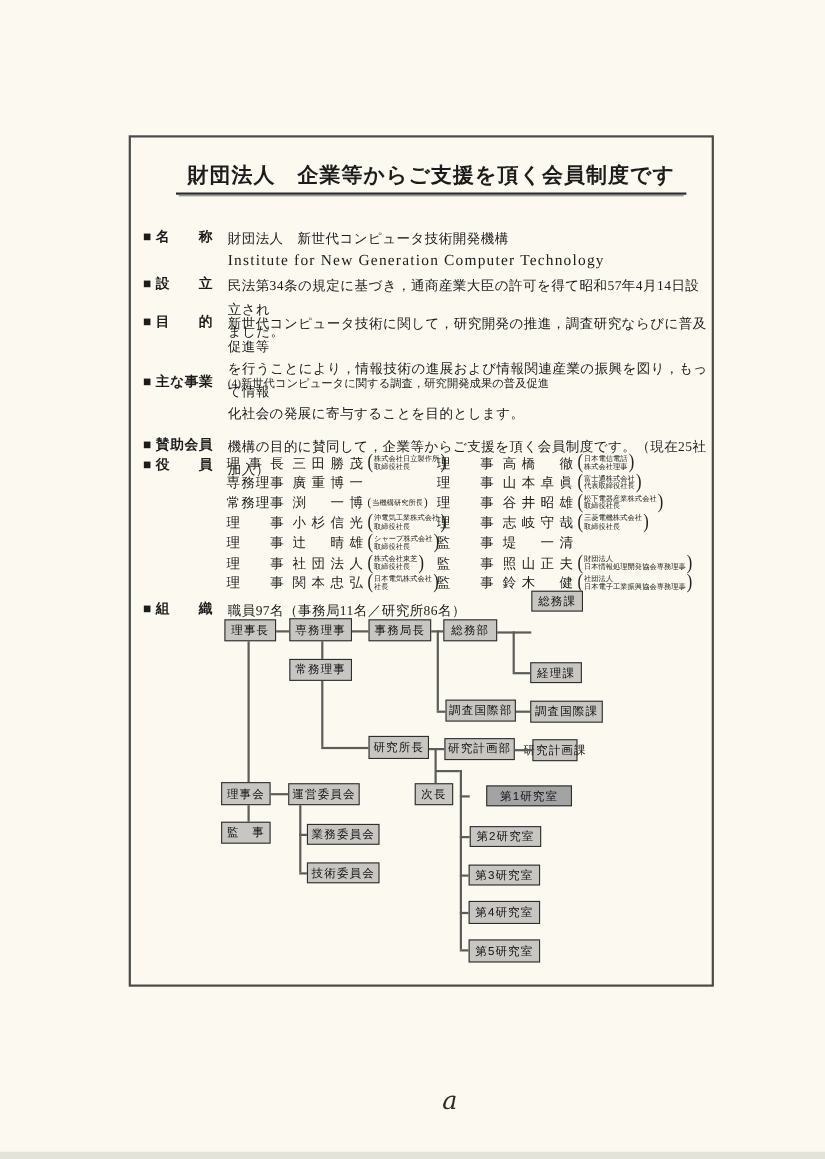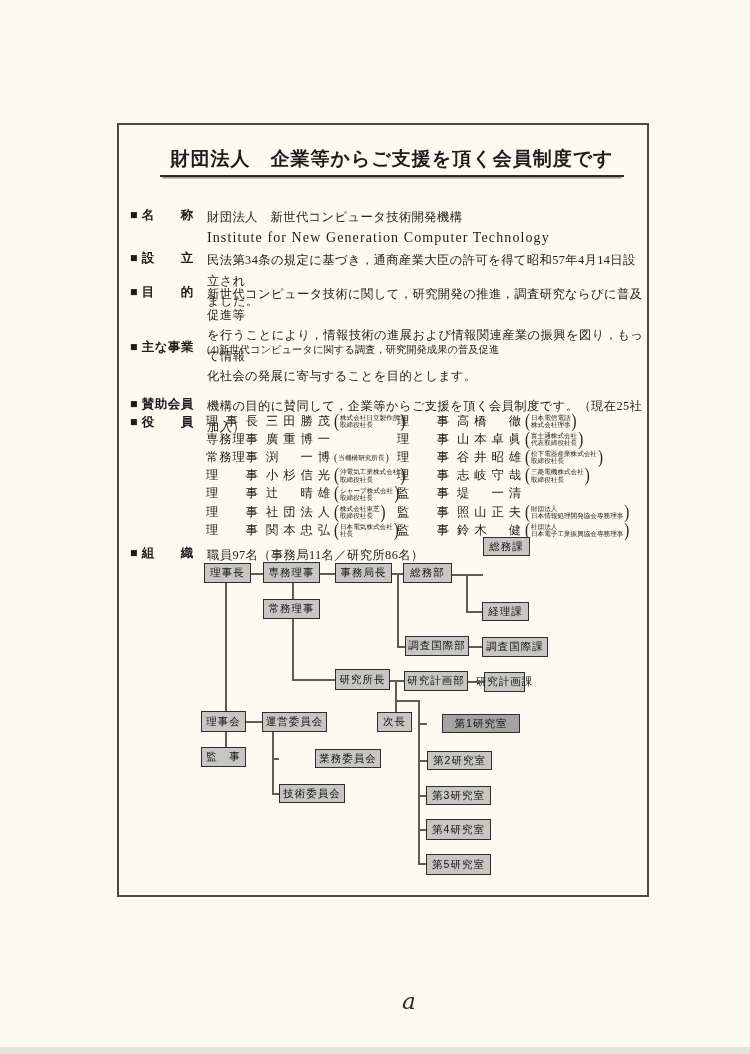--- a/index.html
+++ b/index.html
@@ -223,21 +223,21 @@
     <div class="org-box" style="left: 405px; top: 636px; width: 64px; height: 20px; background: rgb(199, 198, 194); border-color: rgb(46, 46, 46);">調査国際部</div>
     <div class="org-box" style="left: 482px; top: 637px; width: 66px; height: 20px; background: rgb(199, 198, 194); border-color: rgb(46, 46, 46);">調査国際課</div>
     <div class="org-box" style="left: 335px; top: 669px; width: 55px; height: 21px; background: rgb(199, 198, 194); border-color: rgb(46, 46, 46);">研究所長</div>
     <div class="org-box" style="left: 404px; top: 671px; width: 64px; height: 20px; background: rgb(199, 198, 194); border-color: rgb(46, 46, 46);">研究計画部</div>
     <div class="org-box" style="left: 484px; top: 672px; width: 41px; height: 20px; background: rgb(199, 198, 194); border-color: rgb(46, 46, 46);">研究計画課</div>
     <div class="org-box" style="left: 201px; top: 711px; width: 45px; height: 21px; background: rgb(199, 198, 194); border-color: rgb(46, 46, 46);">理事会</div>
     <div class="org-box" style="left: 262px; top: 712px; width: 65px; height: 20px; background: rgb(199, 198, 194); border-color: rgb(46, 46, 46);">運営委員会</div>
     <div class="org-box" style="left: 377px; top: 712px; width: 35px; height: 20px; background: rgb(199, 198, 194); border-color: rgb(46, 46, 46);">次長</div>
     <div class="org-box" style="left: 442px; top: 714px; width: 78px; height: 19px; background: #a3a3a3; border-color: rgb(46, 46, 46);">第1研究室</div>
     <div class="org-box" style="left: 201px; top: 747px; width: 45px; height: 20px; background: rgb(199, 198, 194); border-color: rgb(46, 46, 46);">監　事</div>
-    <div class="org-box" style="left: 279px; top: 749px; width: 66px; height: 19px; background: rgb(199, 198, 194); border-color: rgb(46, 46, 46); margin-left: 36px;">業務委員会</div>
+    <div class="org-box" style="left: 279px; top: 749px; width: 66px; height: 19px; background: rgb(199, 198, 194); border-color: rgb(46, 46, 46);">業務委員会</div>
     <div class="org-box" style="left: 427px; top: 751px; width: 65px; height: 19px; background: rgb(199, 198, 194); border-color: rgb(46, 46, 46);">第2研究室</div>
     <div class="org-box" style="left: 279px; top: 784px; width: 66px; height: 19px; background: rgb(199, 198, 194); border-color: rgb(46, 46, 46);">技術委員会</div>
     <div class="org-box" style="left: 426px; top: 786px; width: 65px; height: 19px; background: rgb(199, 198, 194); border-color: rgb(46, 46, 46);">第3研究室</div>
     <div class="org-box" style="left: 426px; top: 819px; width: 65px; height: 21px; background: rgb(199, 198, 194); border-color: rgb(46, 46, 46);">第4研究室</div>
     <div class="org-box" style="left: 426px; top: 854px; width: 65px; height: 21px; background: rgb(199, 198, 194); border-color: rgb(46, 46, 46);">第5研究室</div>
     <div class="hline" style="left: 251px; top: 573px; width: 12px; background: rgb(92, 92, 88);"></div>
     <div class="hline" style="left: 320px; top: 573px; width: 15px; background: rgb(92, 92, 88);"></div>
     <div class="hline" style="left: 392px; top: 573px; width: 11px; background: rgb(92, 92, 88);"></div>
     <div class="hline" style="left: 452px; top: 574px; width: 31px; background: rgb(92, 92, 88);"></div>
     <div class="hline" style="left: 466px; top: 611px; width: 16px; background: rgb(92, 92, 88);"></div>

